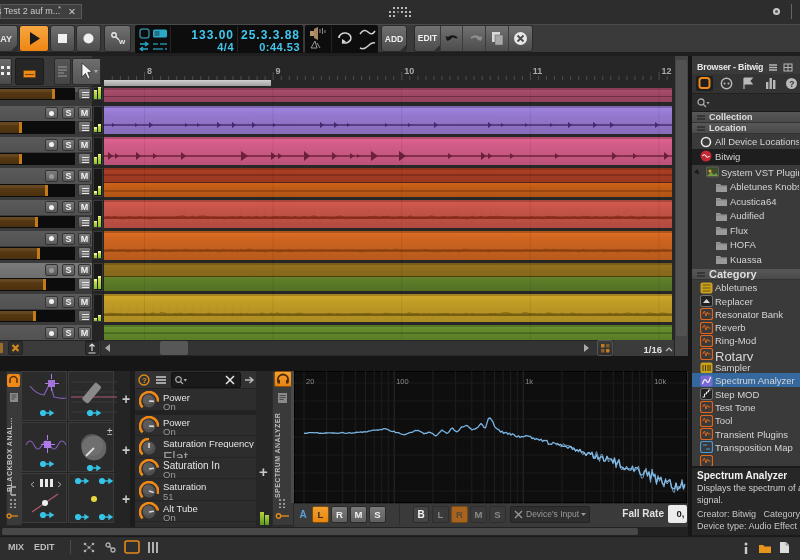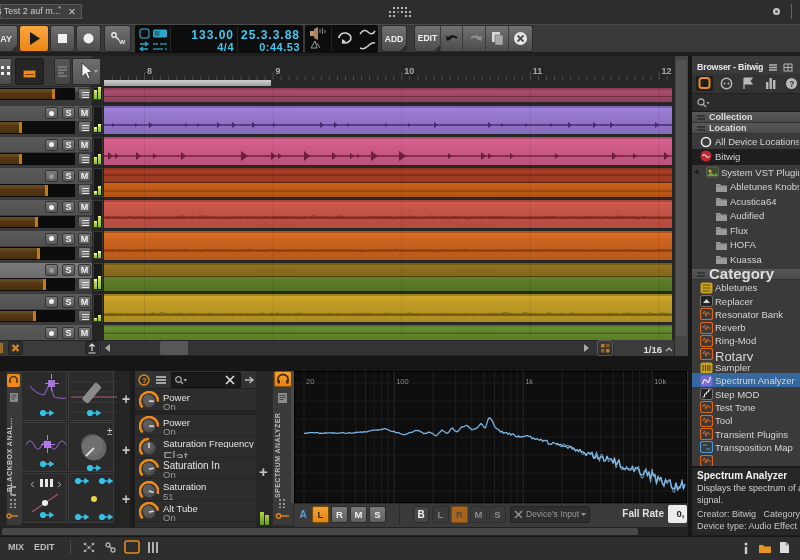--- a/index.html
+++ b/index.html
@@ -808,21 +808,21 @@
     </svg>
   </div>
 <div style="position:absolute;left:692px;top:269.0px;width:108px;height:10.5px;background:linear-gradient(#585858,#4a4a4a);border-bottom:1px solid #333;"></div>
 <div style="position:absolute;left:696px;top:270.0px;width:10px;height:9px;">
     <svg width="10" height="9" viewBox="0 0 10 9">
       <g stroke="#2e2e2e" stroke-width="1.5">
         <path d="M1 3 h8 M1 6 h8"></path>
       </g>
     </svg>
   </div>
-<div style="position:absolute;left:709px;top:269.0px;width:80px;height:10.5px;color:#dedede;font-size:15px;font-weight:bold;line-height:10.5px;">Category</div>
+<div style="position:absolute;left:709px;top:269.0px;width:80px;height:10.5px;color:#dedede;font-size:11px;font-weight:bold;line-height:10.5px;">Category</div>
 <div style="position:absolute;left:715px;top:282.2px;width:84px;height:12px;color:#d5d5d5;font-size:9.5px;white-space:nowrap;overflow:hidden;">Abletunes</div>
 <div style="position:absolute;left:700px;top:281.7px;width:13px;height:12px;">
     <svg width="13" height="12" viewBox="0 0 13 12">
       <rect x="0.5" y="0.5" width="12" height="11" rx="2" fill="#caa21e"></rect>
       <g stroke="#6b5410" stroke-width="1">
         <path d="M2.5 3 h8 M2.5 6 h8 M2.5 9 h8"></path>
       </g>
     </svg>
   </div>
 <div style="position:absolute;left:715px;top:295.5px;width:84px;height:12px;color:#d5d5d5;font-size:9.5px;white-space:nowrap;overflow:hidden;">Replacer</div>

